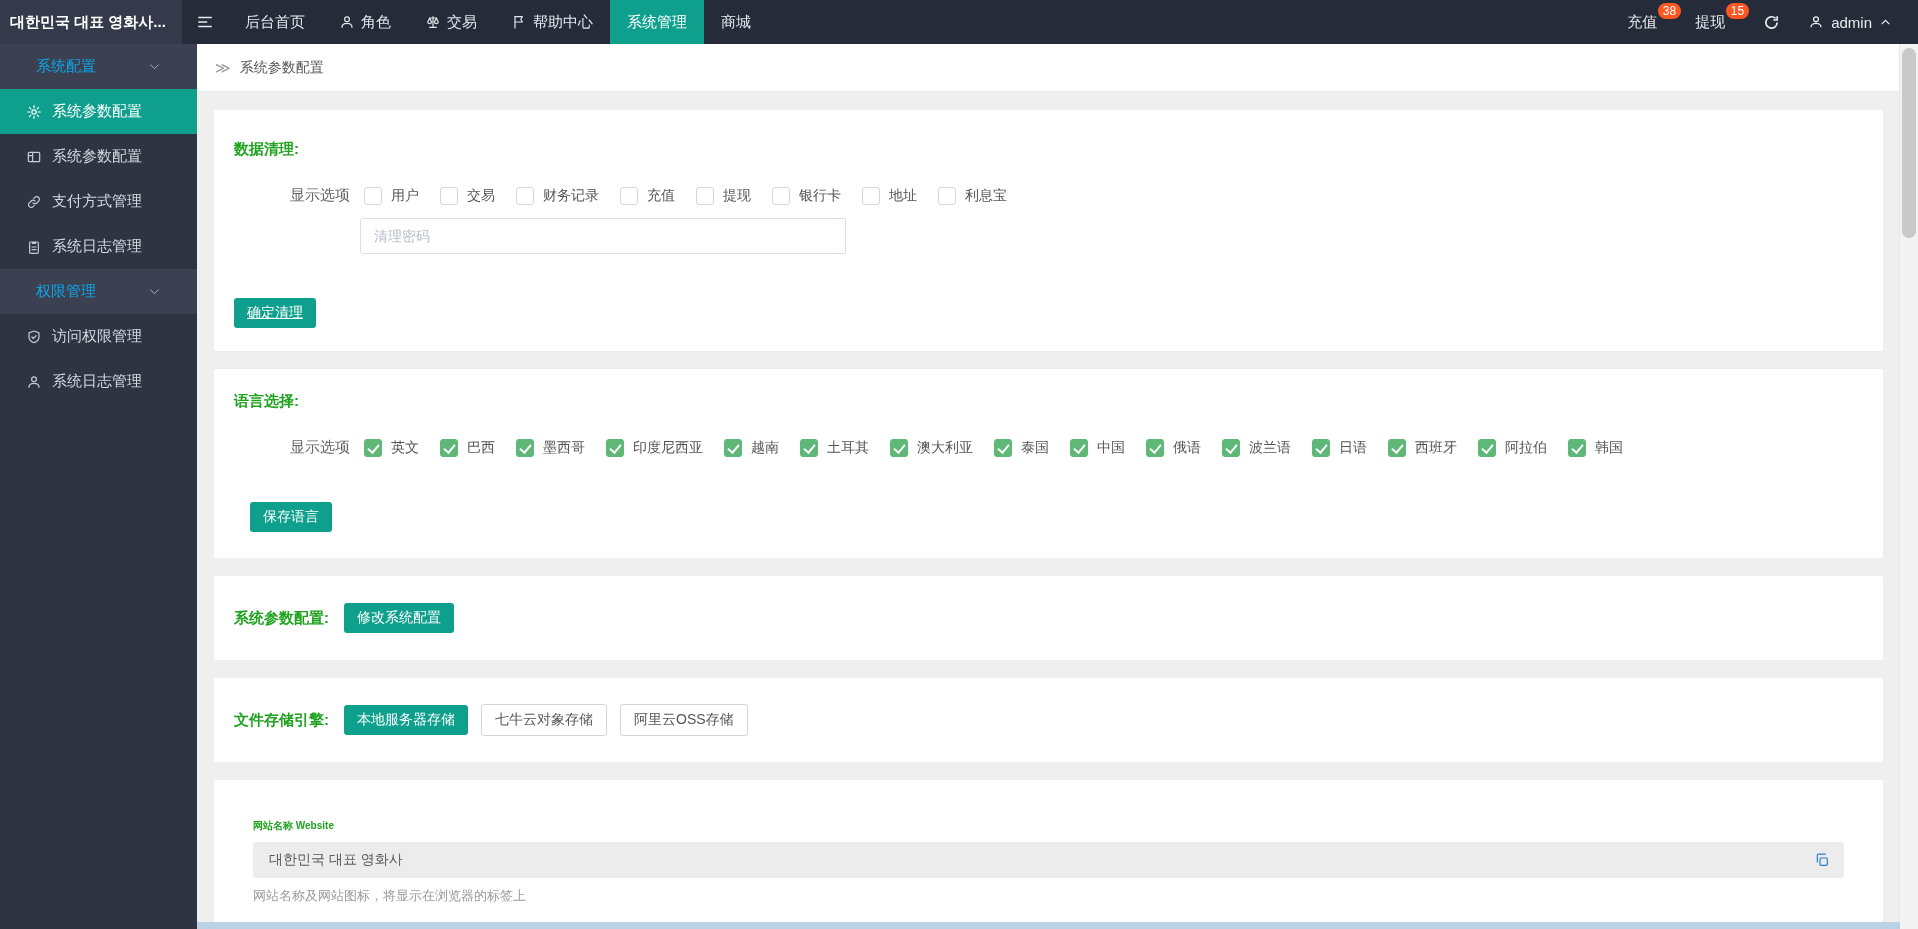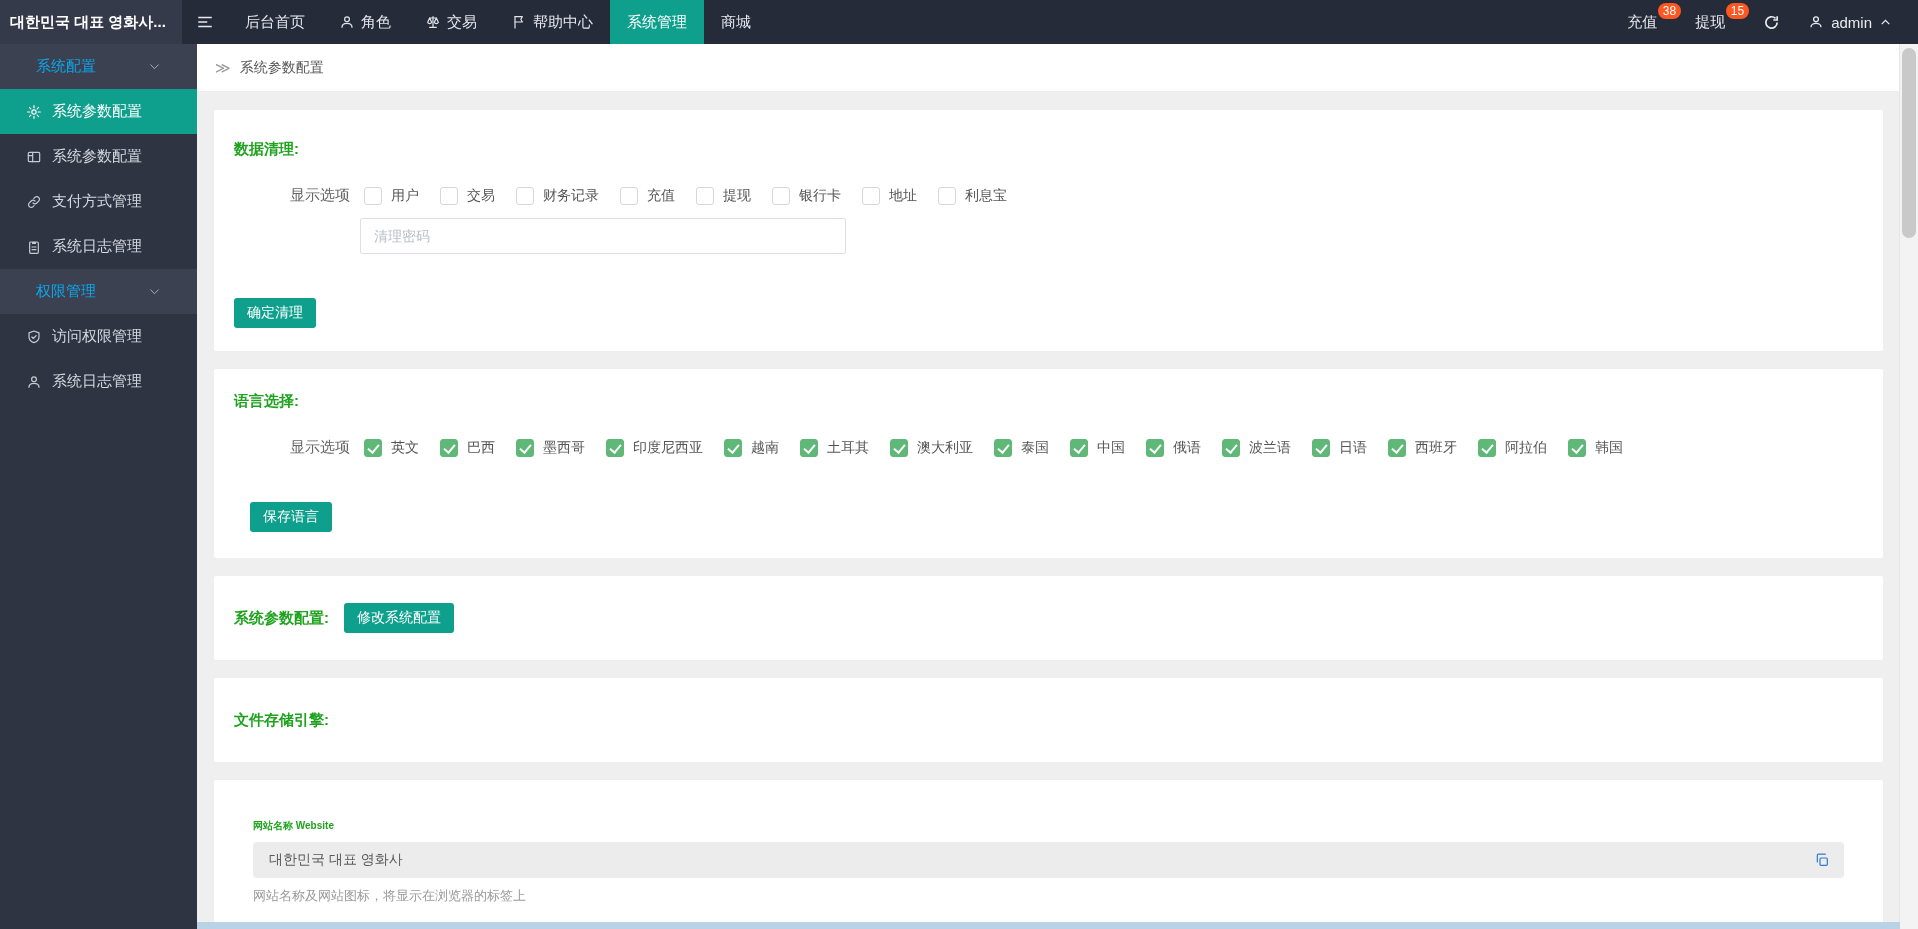--- a/index.html
+++ b/index.html
@@ -58,21 +58,21 @@
   .chk.checked{background:#5FB878;border-color:#5FB878;}
   .chk.checked::after{content:"";position:absolute;left:5px;top:2px;width:5px;height:9px;
     border:solid #fff;border-width:0 2px 2px 0;transform:rotate(40deg);}
   .chk-label{color:#555;font-size:14px;margin-left:9px;white-space:nowrap;}
 
   
   .card-clean{padding:30px 20px 23px;}
   .clean-input{display:block;margin:13px 0 0 126px;width:458px;height:34px;border:1px solid #dcdfe6;
     border-radius:2px;padding:0 13px;font-size:14px;color:#333;outline:none;}
   .clean-input::placeholder{color:#b9bec7;}
-  .card-clean .btn{margin-top:44px;}
+  .card-clean .btn{margin-top:44px;text-decoration:underline;}
 
   
   .card-lang{padding:23px 20px 26px;}
   .card-lang .btn{margin-top:45px;margin-left:16px;}
 
   
   .card-inline{height:84px;display:flex;align-items:center;padding:0 20px;gap:13px;}
   .card-inline .green-label{margin-right:2px;}
 
   
@@ -368,20 +368,25 @@
     <button class="btn btn-teal">保存语言</button>
   </div>
 
   <div class="card card-inline">
     <span class="green-label">系统参数配置:</span>
     <button class="btn btn-teal">修改系统配置</button>
   </div>
 
   <div class="card card-inline">
     <span class="green-label">文件存储引擎:</span>
+    <span id="storage-buttons" style="display:flex;align-items:center;gap:13px;">
+        <button class="btn btn-teal">本地服务器存储</button>
+        <button class="btn btn-outline">七牛云对象存储</button>
+        <button class="btn btn-outline">阿里云OSS存储</button>
+      </span>
   </div>
 
   <div class="card card-site">
     <div id="site-fields">
         <div class="site-field">
           <div class="site-label">网站名称 Website</div>
           <div class="site-input-wrap">
             <input class="site-input" readonly="readonly" value="대한민국 대표 영화사" style="">
             <span class="icon site-copy">
               <svg width="16" height="16" viewBox="0 0 24 24" fill="none" stroke="currentColor" stroke-width="1.8" stroke-linecap="round" stroke-linejoin="round">

